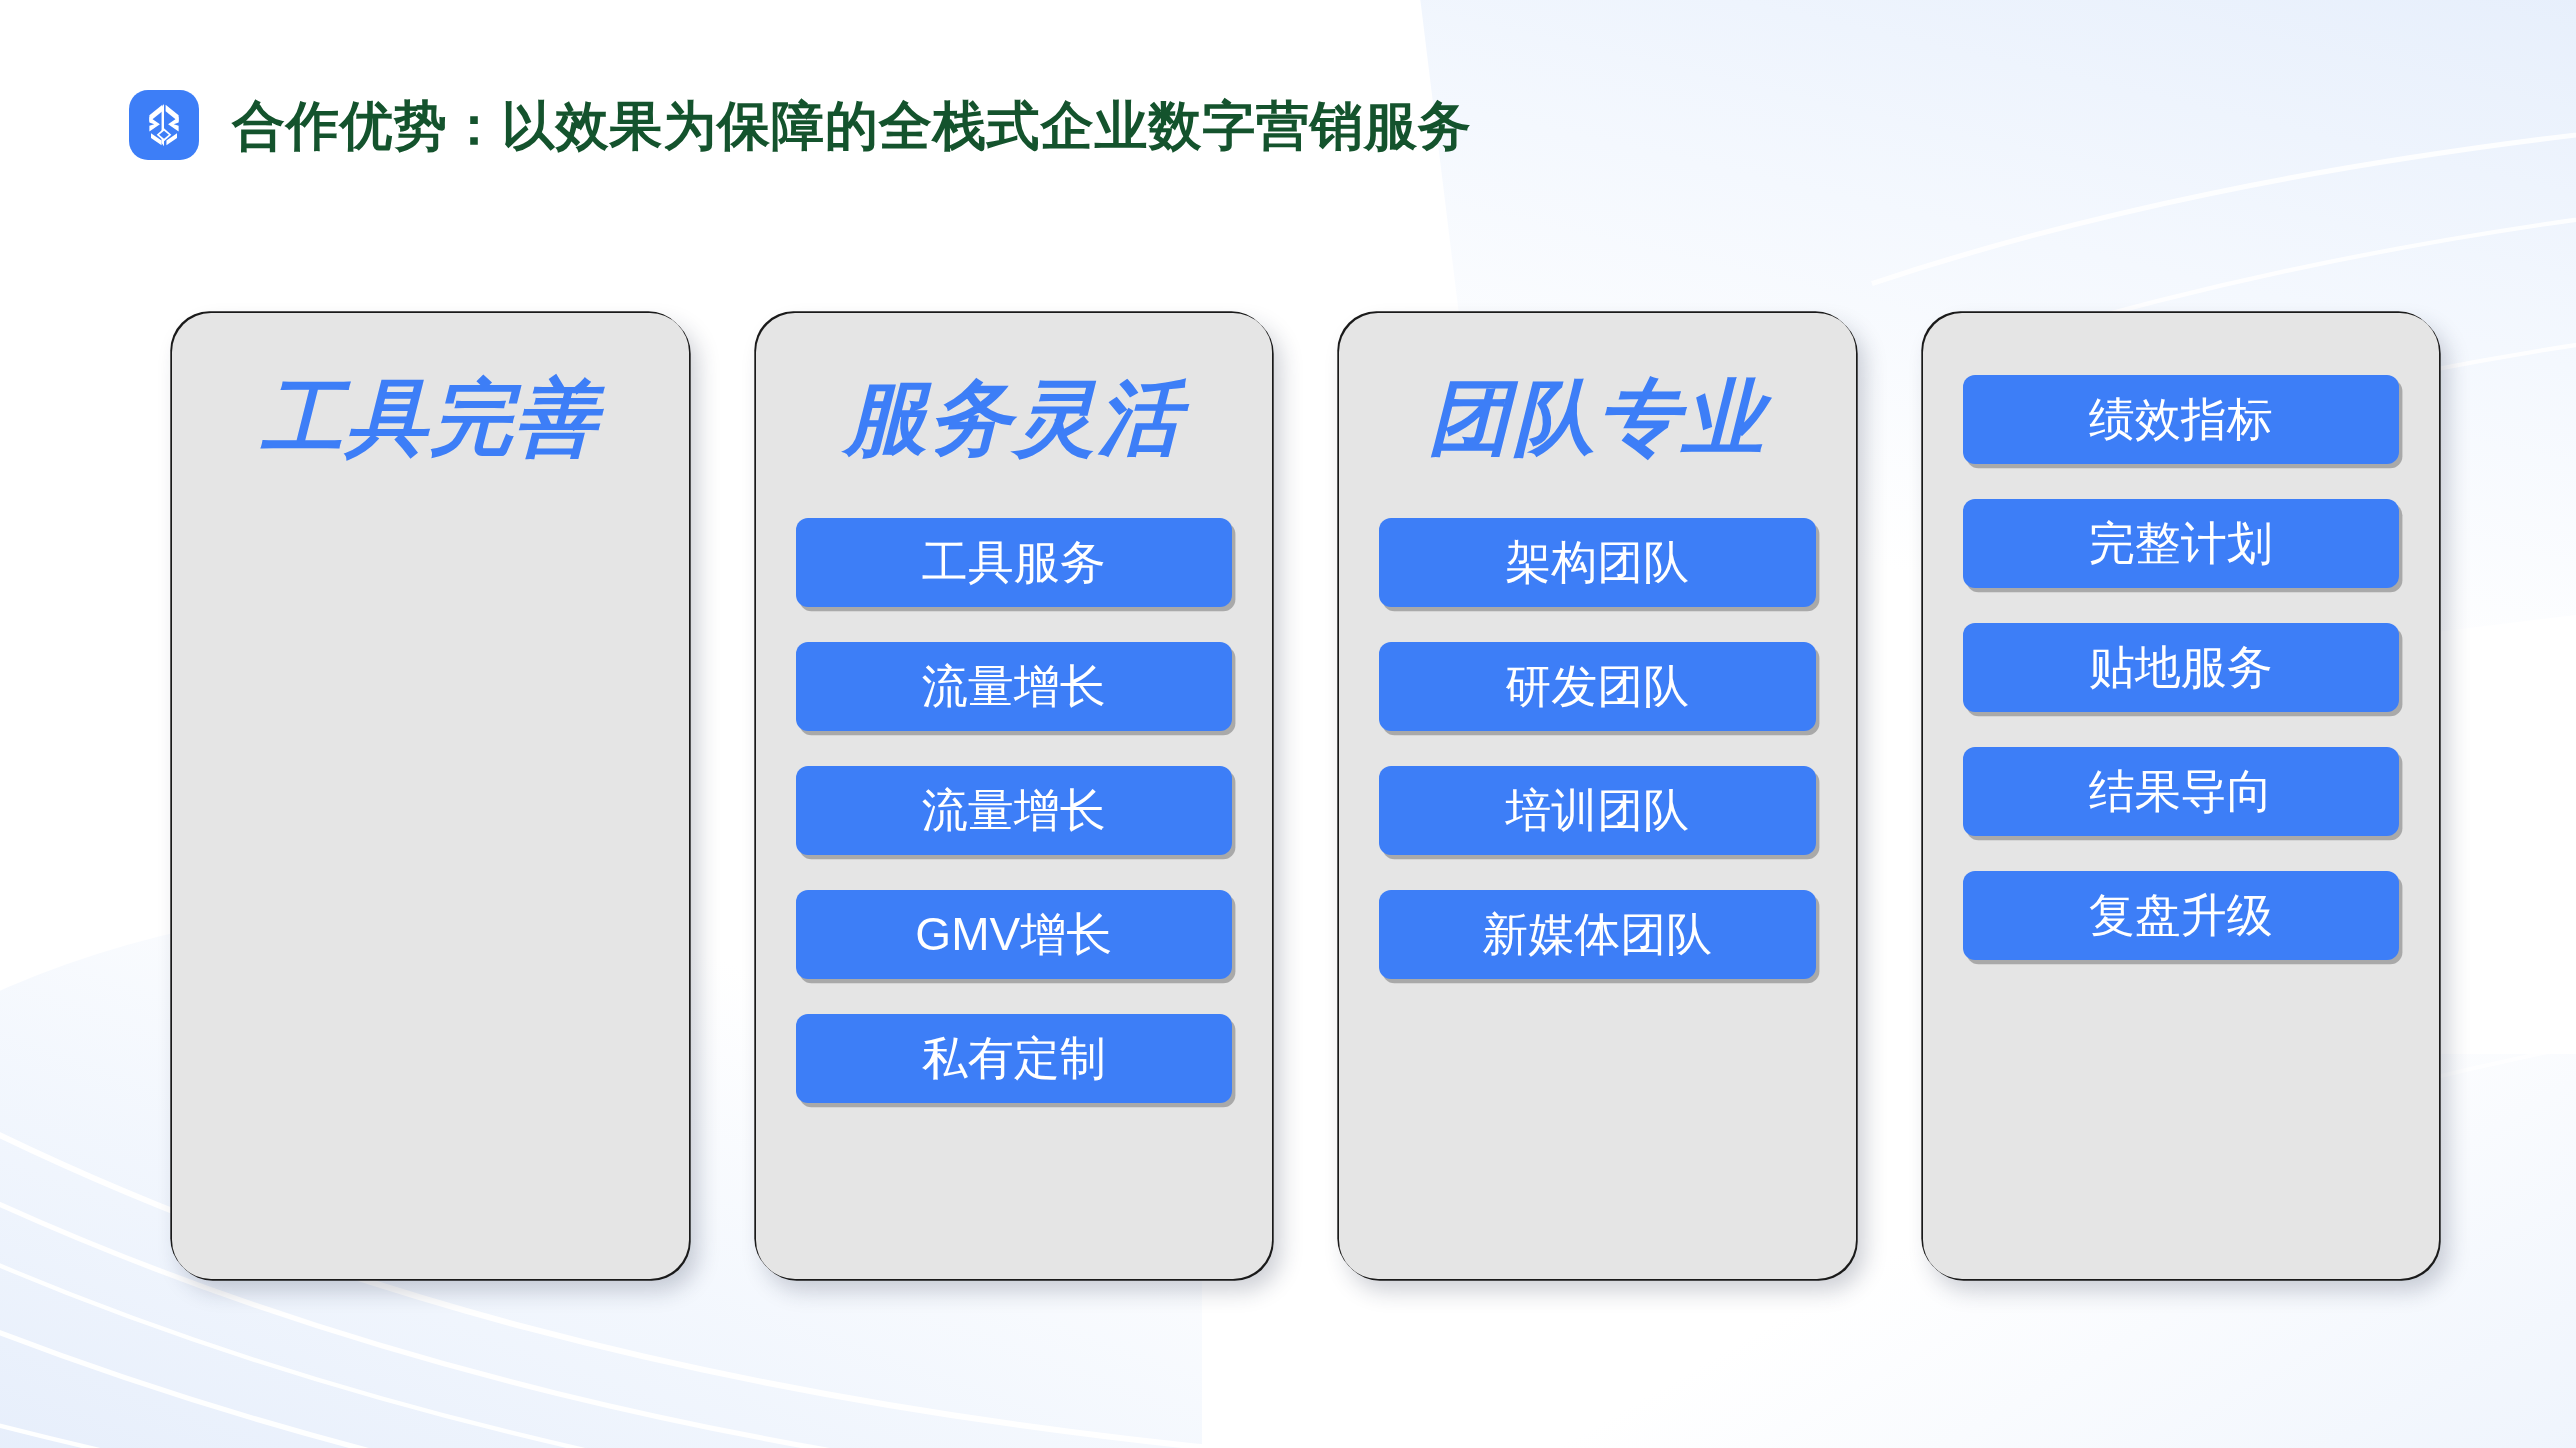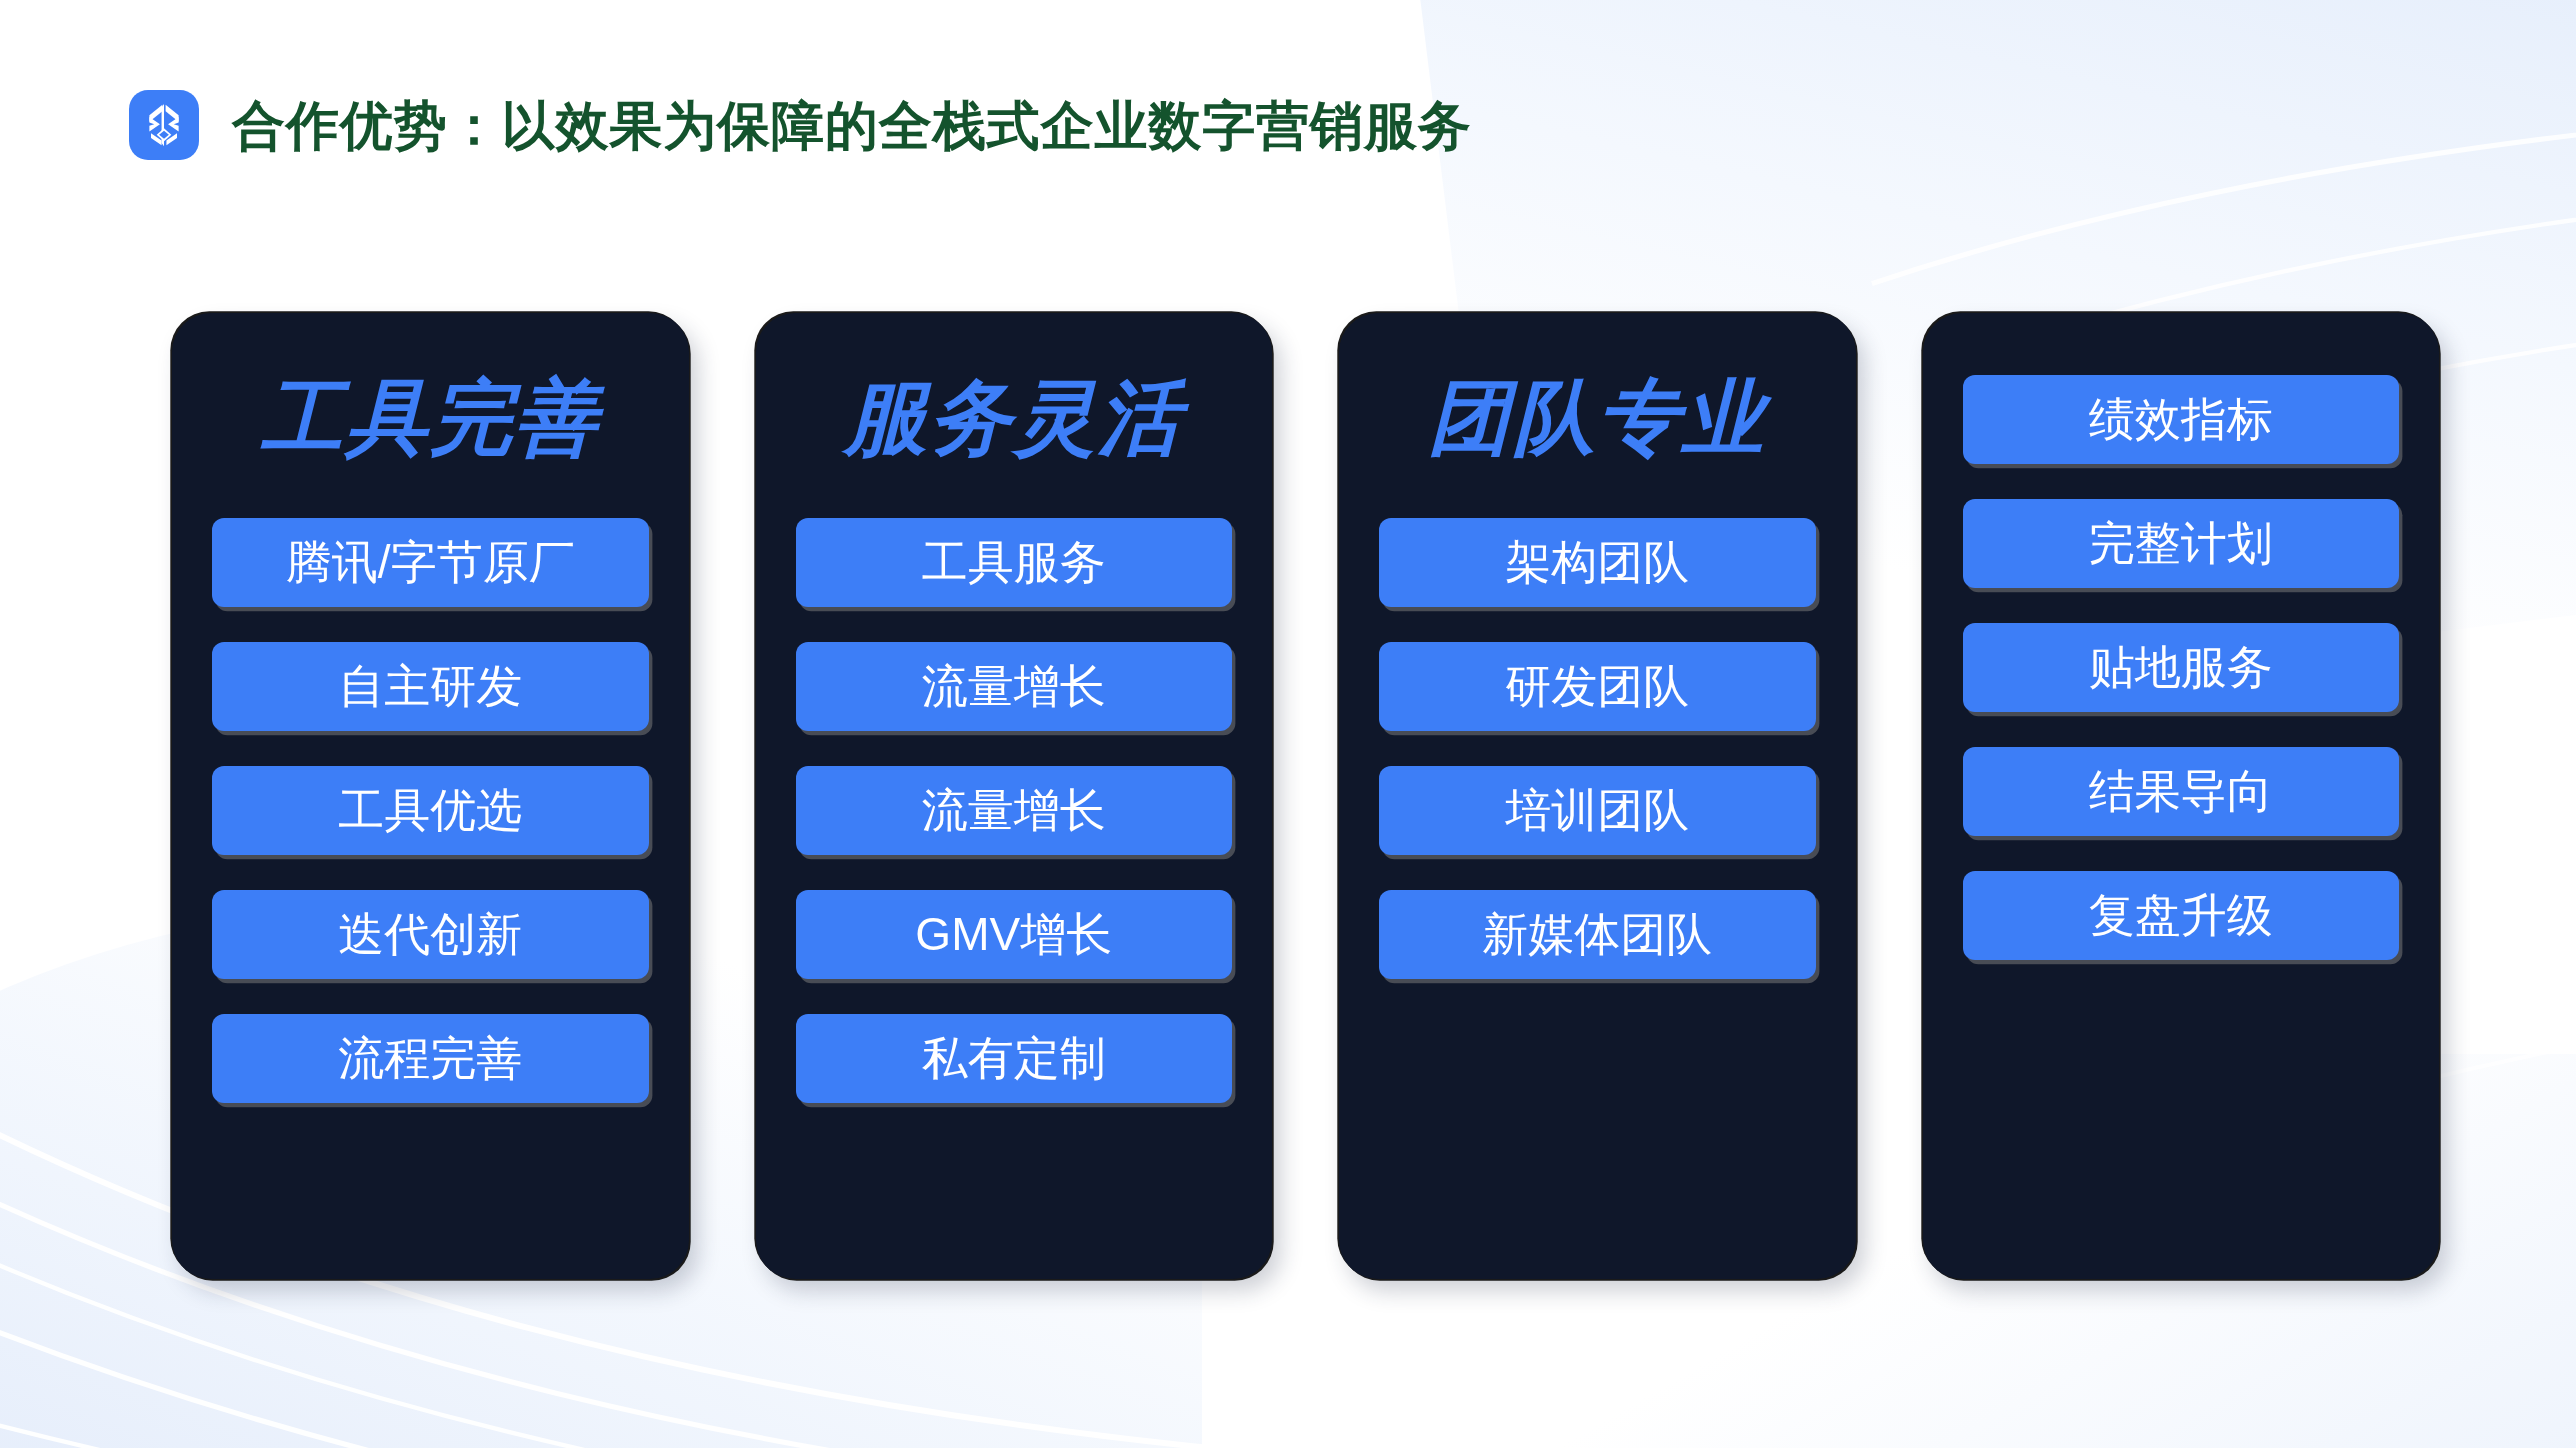--- a/index.html
+++ b/index.html
@@ -72,21 +72,21 @@
   #cards {
     position:absolute;
     left:172px; top:313px;
     width:2267px; height:966px;
     display:flex;
     gap:67px;
   }
   .card {
     position:relative;
     flex:1 1 0;
-    background:#0f172a;
+    background:#e5e5e5;
     border-radius:39px;
     box-shadow:
       -1.7px -1.7px 0 0 #1a1a1a,
       1.7px 1.7px 0 0 #1a1a1a,
       8.6px 12px 22px rgba(30,40,70,.22);
     display:flex;
     flex-direction:column;
     align-items:center;
     padding:62px 40px 41px;
   }
@@ -165,27 +165,20 @@
         <path d="M32 39 L38 44 L32 49 L26 44 Z" fill="#3d7ef7"></path>
       </svg>
     </div>
     <div id="page-title">合作优势：以效果为保障的全栈式企业数字营销服务</div>
   </div>
 
   <div id="cards">
 
     <div class="card">
       <div class="card-title">工具完善</div>
-      <div class="pill-list">
-        <div class="pill">腾讯/字节原厂</div>
-        <div class="pill">自主研发</div>
-        <div class="pill">工具优选</div>
-        <div class="pill">迭代创新</div>
-        <div class="pill">流程完善</div>
-      </div>
     </div>
 
     <div class="card">
       <div class="card-title">服务灵活</div>
       <div class="pill-list">
         <div class="pill">工具服务</div>
         <div class="pill">流量增长</div>
         <div class="pill">流量增长</div>
         <div class="pill">GMV增长</div>
         <div class="pill">私有定制</div>

